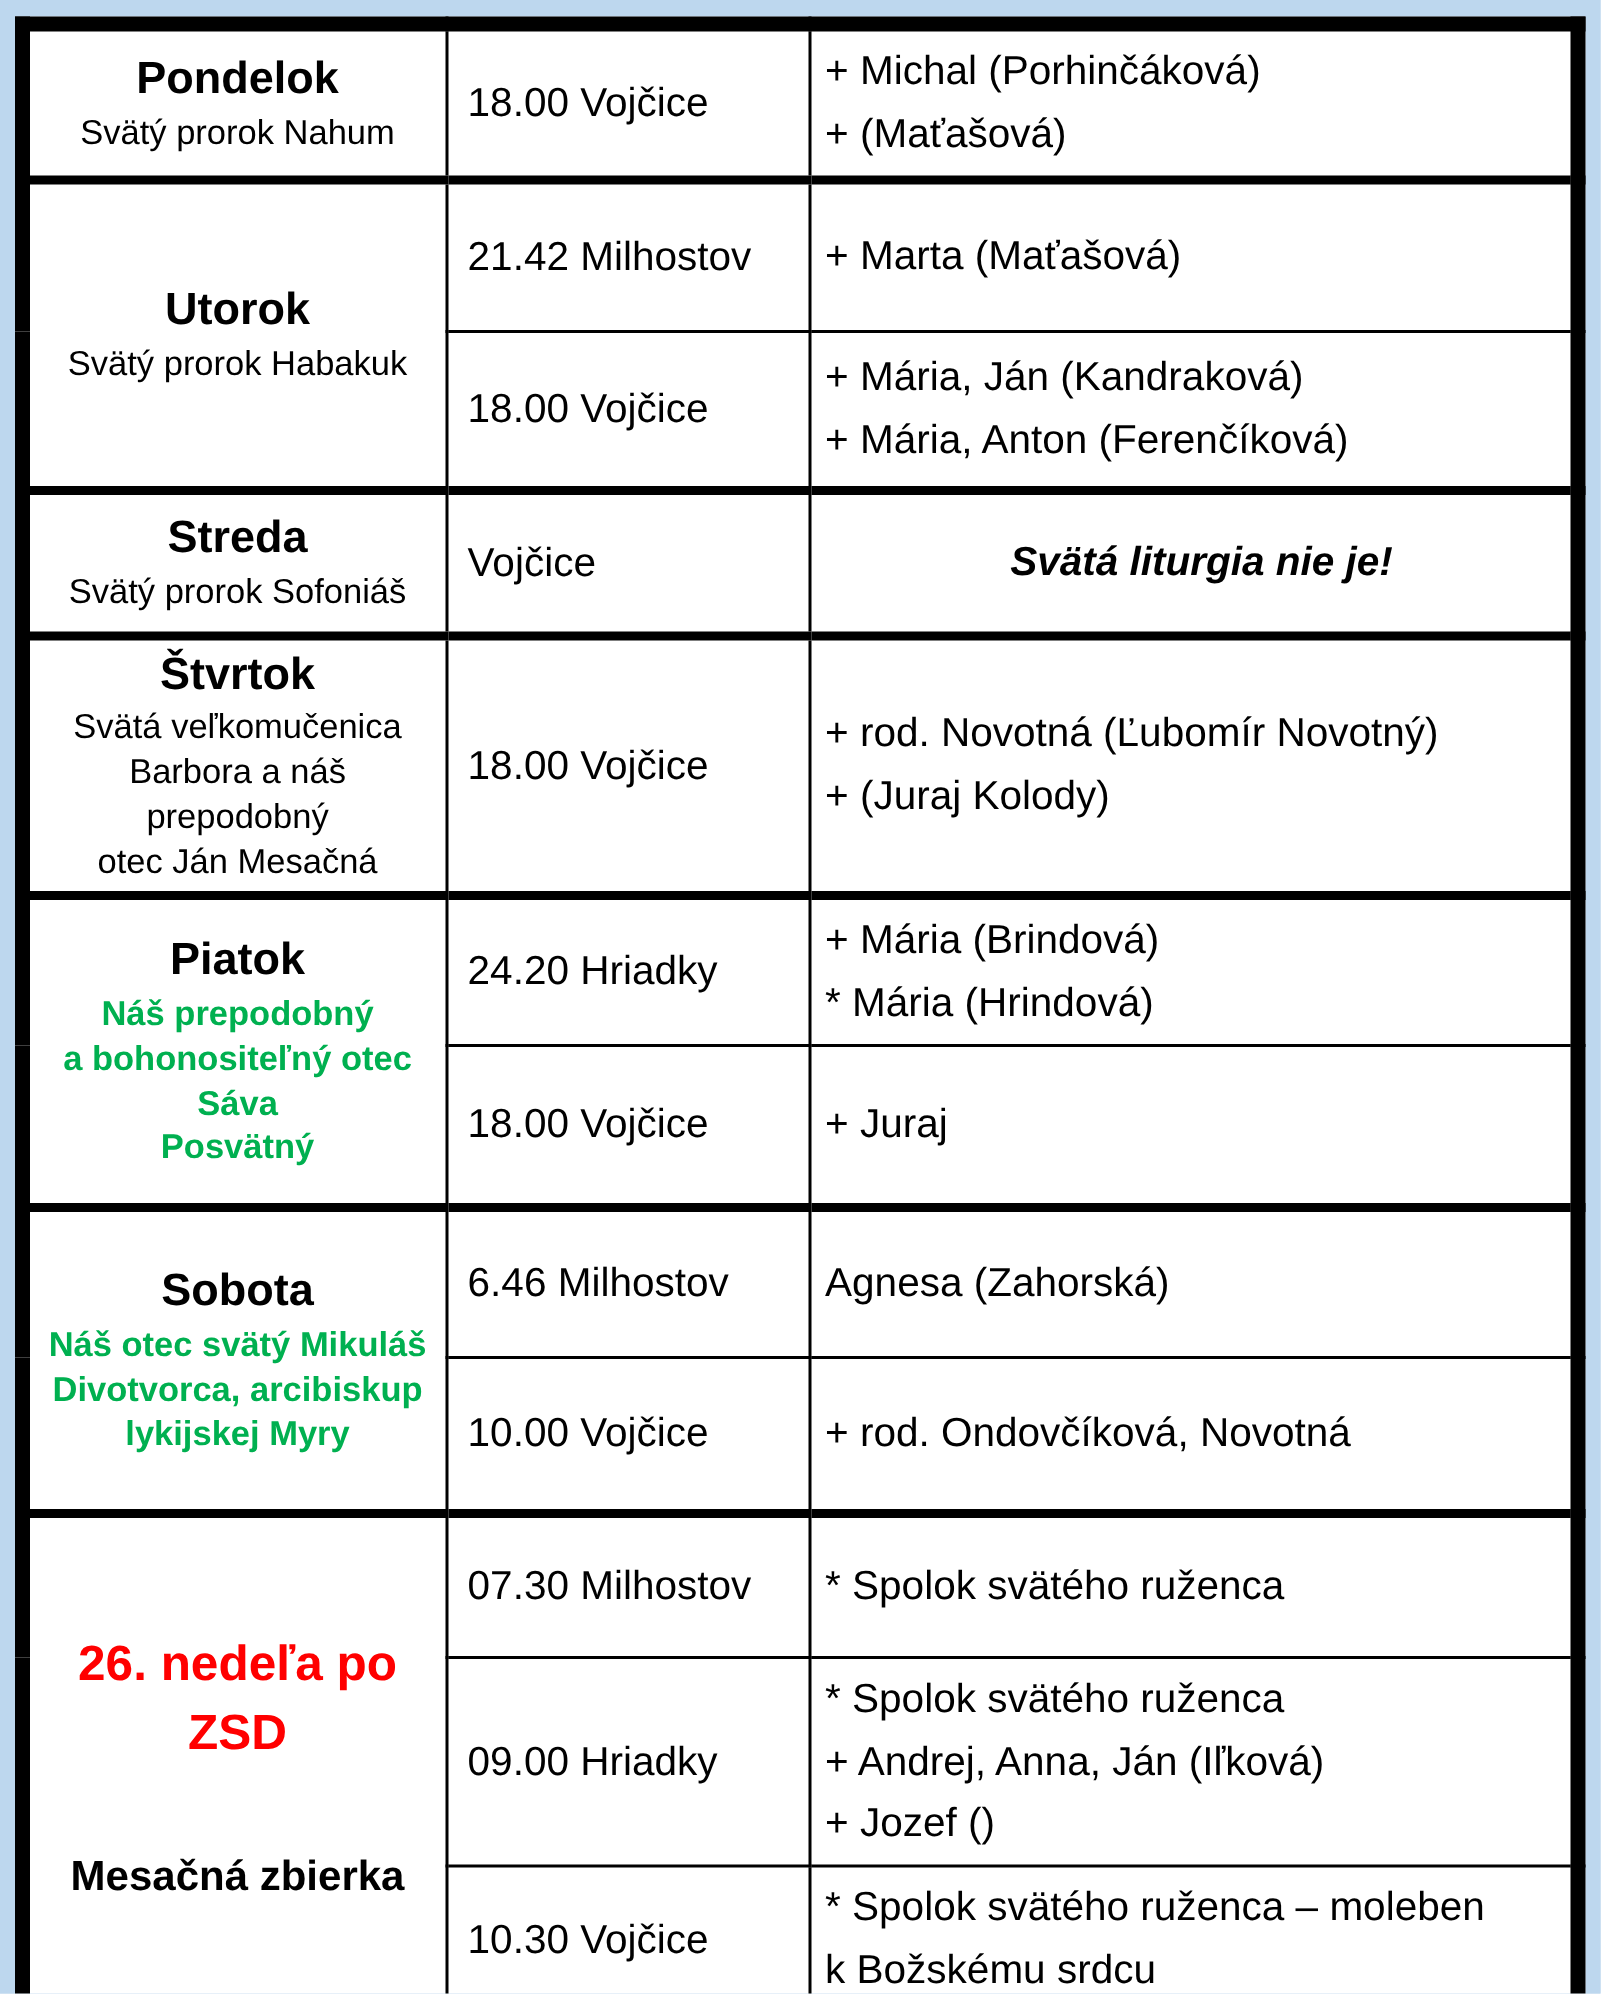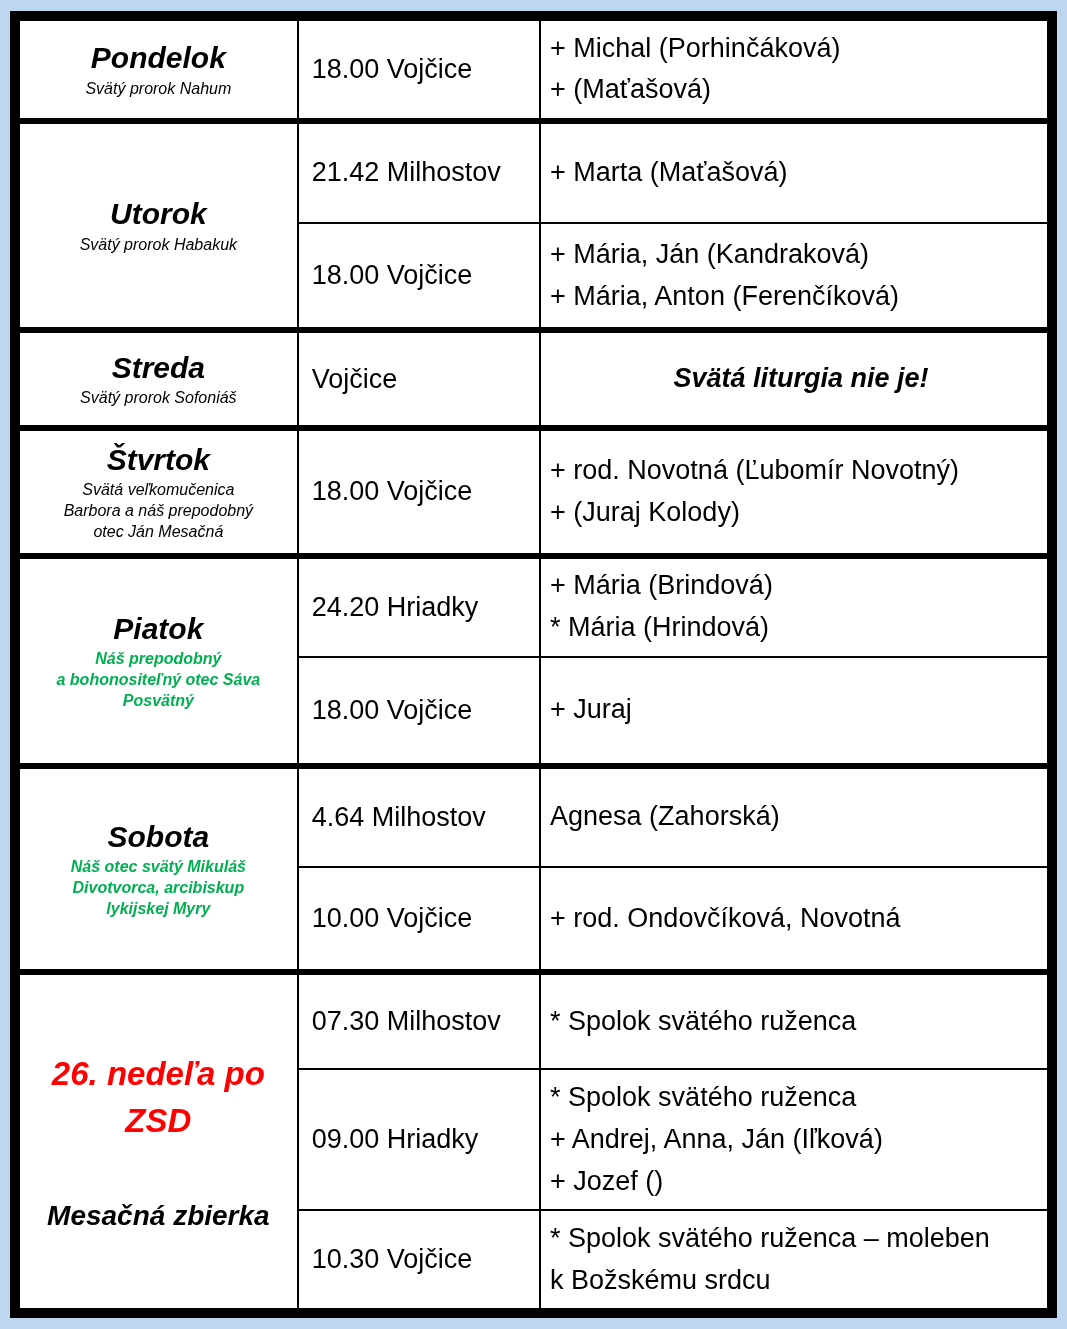--- a/index.html
+++ b/index.html
@@ -33,34 +33,33 @@
     border: 2px solid #000;
     vertical-align: middle;
     overflow: hidden;
   }
   tr.gs > td { border-top: 6px solid #000; }
 
   
   td.day-cell {
     text-align: center;
     padding: 4px 10px;
-    font-style: italic;
   }
   .day-title {
     font-size: 30px;
     font-weight: bold;
     line-height: 1.25;
   }
   .day-title.red {
     color: #FF0000;
     font-size: 33px;
     line-height: 1.4;
   }
   .day-feast {
-    font-size: 16px;
+    font-size: 23px;
     line-height: 1.3;
     white-space: pre-line;
     margin-top: 2px;
   }
   .day-feast.green {
     color: #00B050;
     font-weight: bold;
   }
   .day-note {
     font-size: 28px;
@@ -165,21 +164,21 @@
         <td class="int-cell">+ Juraj</td>
       </tr>
 
       <tr class="gs" style="height:100px;">
         <td class="day-cell" rowspan="2">
           <div class="day-title">Sobota</div>
           <div class="day-feast green">Náš otec svätý Mikuláš
 Divotvorca, arcibiskup
 lykijskej Myry</div>
         </td>
-        <td class="time-cell">4.64 Milhostov</td>
+        <td class="time-cell">6.46 Milhostov</td>
         <td class="int-cell">Agnesa (Zahorská)</td>
       </tr>
       <tr style="height:104px;">
         <td class="time-cell b">10.00 Vojčice</td>
         <td class="int-cell">+ rod. Ondovčíková, Novotná</td>
       </tr>
 
       <tr class="gs" style="height:96px;">
         <td class="day-cell" rowspan="3">
           <div class="day-title red">26. nedeľa po ZSD</div>

